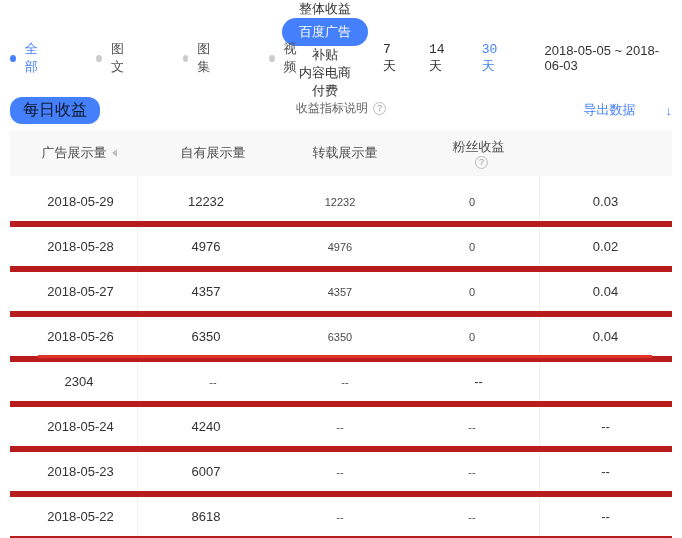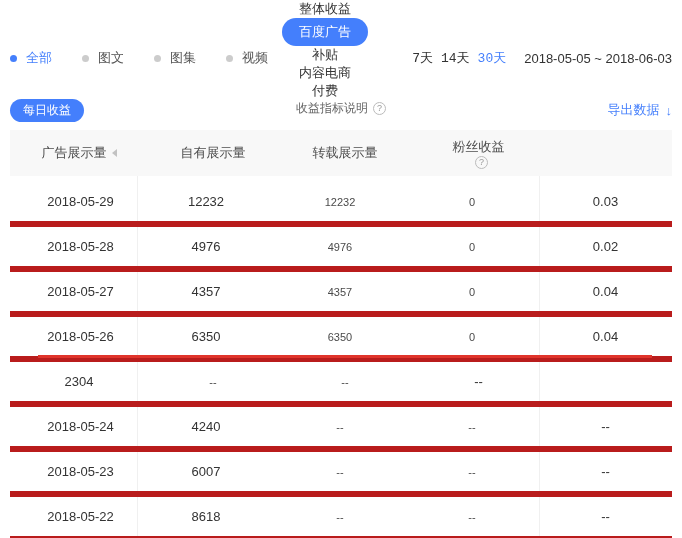--- a/index.html
+++ b/index.html
@@ -20,38 +20,38 @@
   }
   .topnav .spacer { flex:1; }
   .help { display:flex; align-items:center; color:#666; font-size:12px; cursor:pointer; }
   .qmark {
     display:inline-flex; align-items:center; justify-content:center;
     width:13px; height:13px; border:1px solid #bbb; border-radius:50%;
     color:#999; font-size:9px; margin-left:5px; line-height:1;
   }
 
   
-  .filters { display:flex; align-items:center; height:28px; margin-top:4px; }
+  .filters { display:flex; align-items:center; height:28px; margin-top:4px;gap:20px; }
   .radio { display:flex; align-items:center; margin-right:30px; cursor:pointer; color:#555; }
   .radio .dot { width:7px; height:7px; border-radius:50%; background:#ccc; margin-right:9px; }
   .radio.on { color:var(--accent); }
   .radio.on .dot { background:var(--accent); }
   .filters .spacer { flex:1; }
   .range-opt { margin-left:8px; color:#333; cursor:pointer;font-family:Liberation Mono, monospace; }
   .range-opt.on { color:var(--accent); }
   .daterange { margin-left:18px; color:#333; }
 
   
   .section-row { display:flex; align-items:center; margin-top:26px; height:24px; }
   .mini-pill {
-    background:var(--accent); color:#ffffff; font-size:12px;
+    background:var(--accent); color:#0f172a; font-size:16px;
     padding:3px 13px; border-radius:12px; cursor:pointer;
   }
   .section-row .spacer { flex:1; }
-  .export { color:var(--accent); cursor:pointer; display:flex; align-items:center; }
+  .export { color:var(--accent); cursor:pointer; display:flex; align-items:center;gap:24px; }
   .export .arrow { margin-left:6px; font-size:13px; }
 
   
   .table { margin-top:8px; position:relative; }
   .thead {
     display:flex; background:#f8f8f8; height:46px; align-items:center;
     color:#4d4d4d;
   }
   .th, .tcell { text-align:center; }
   .c0 { width:127px; }

